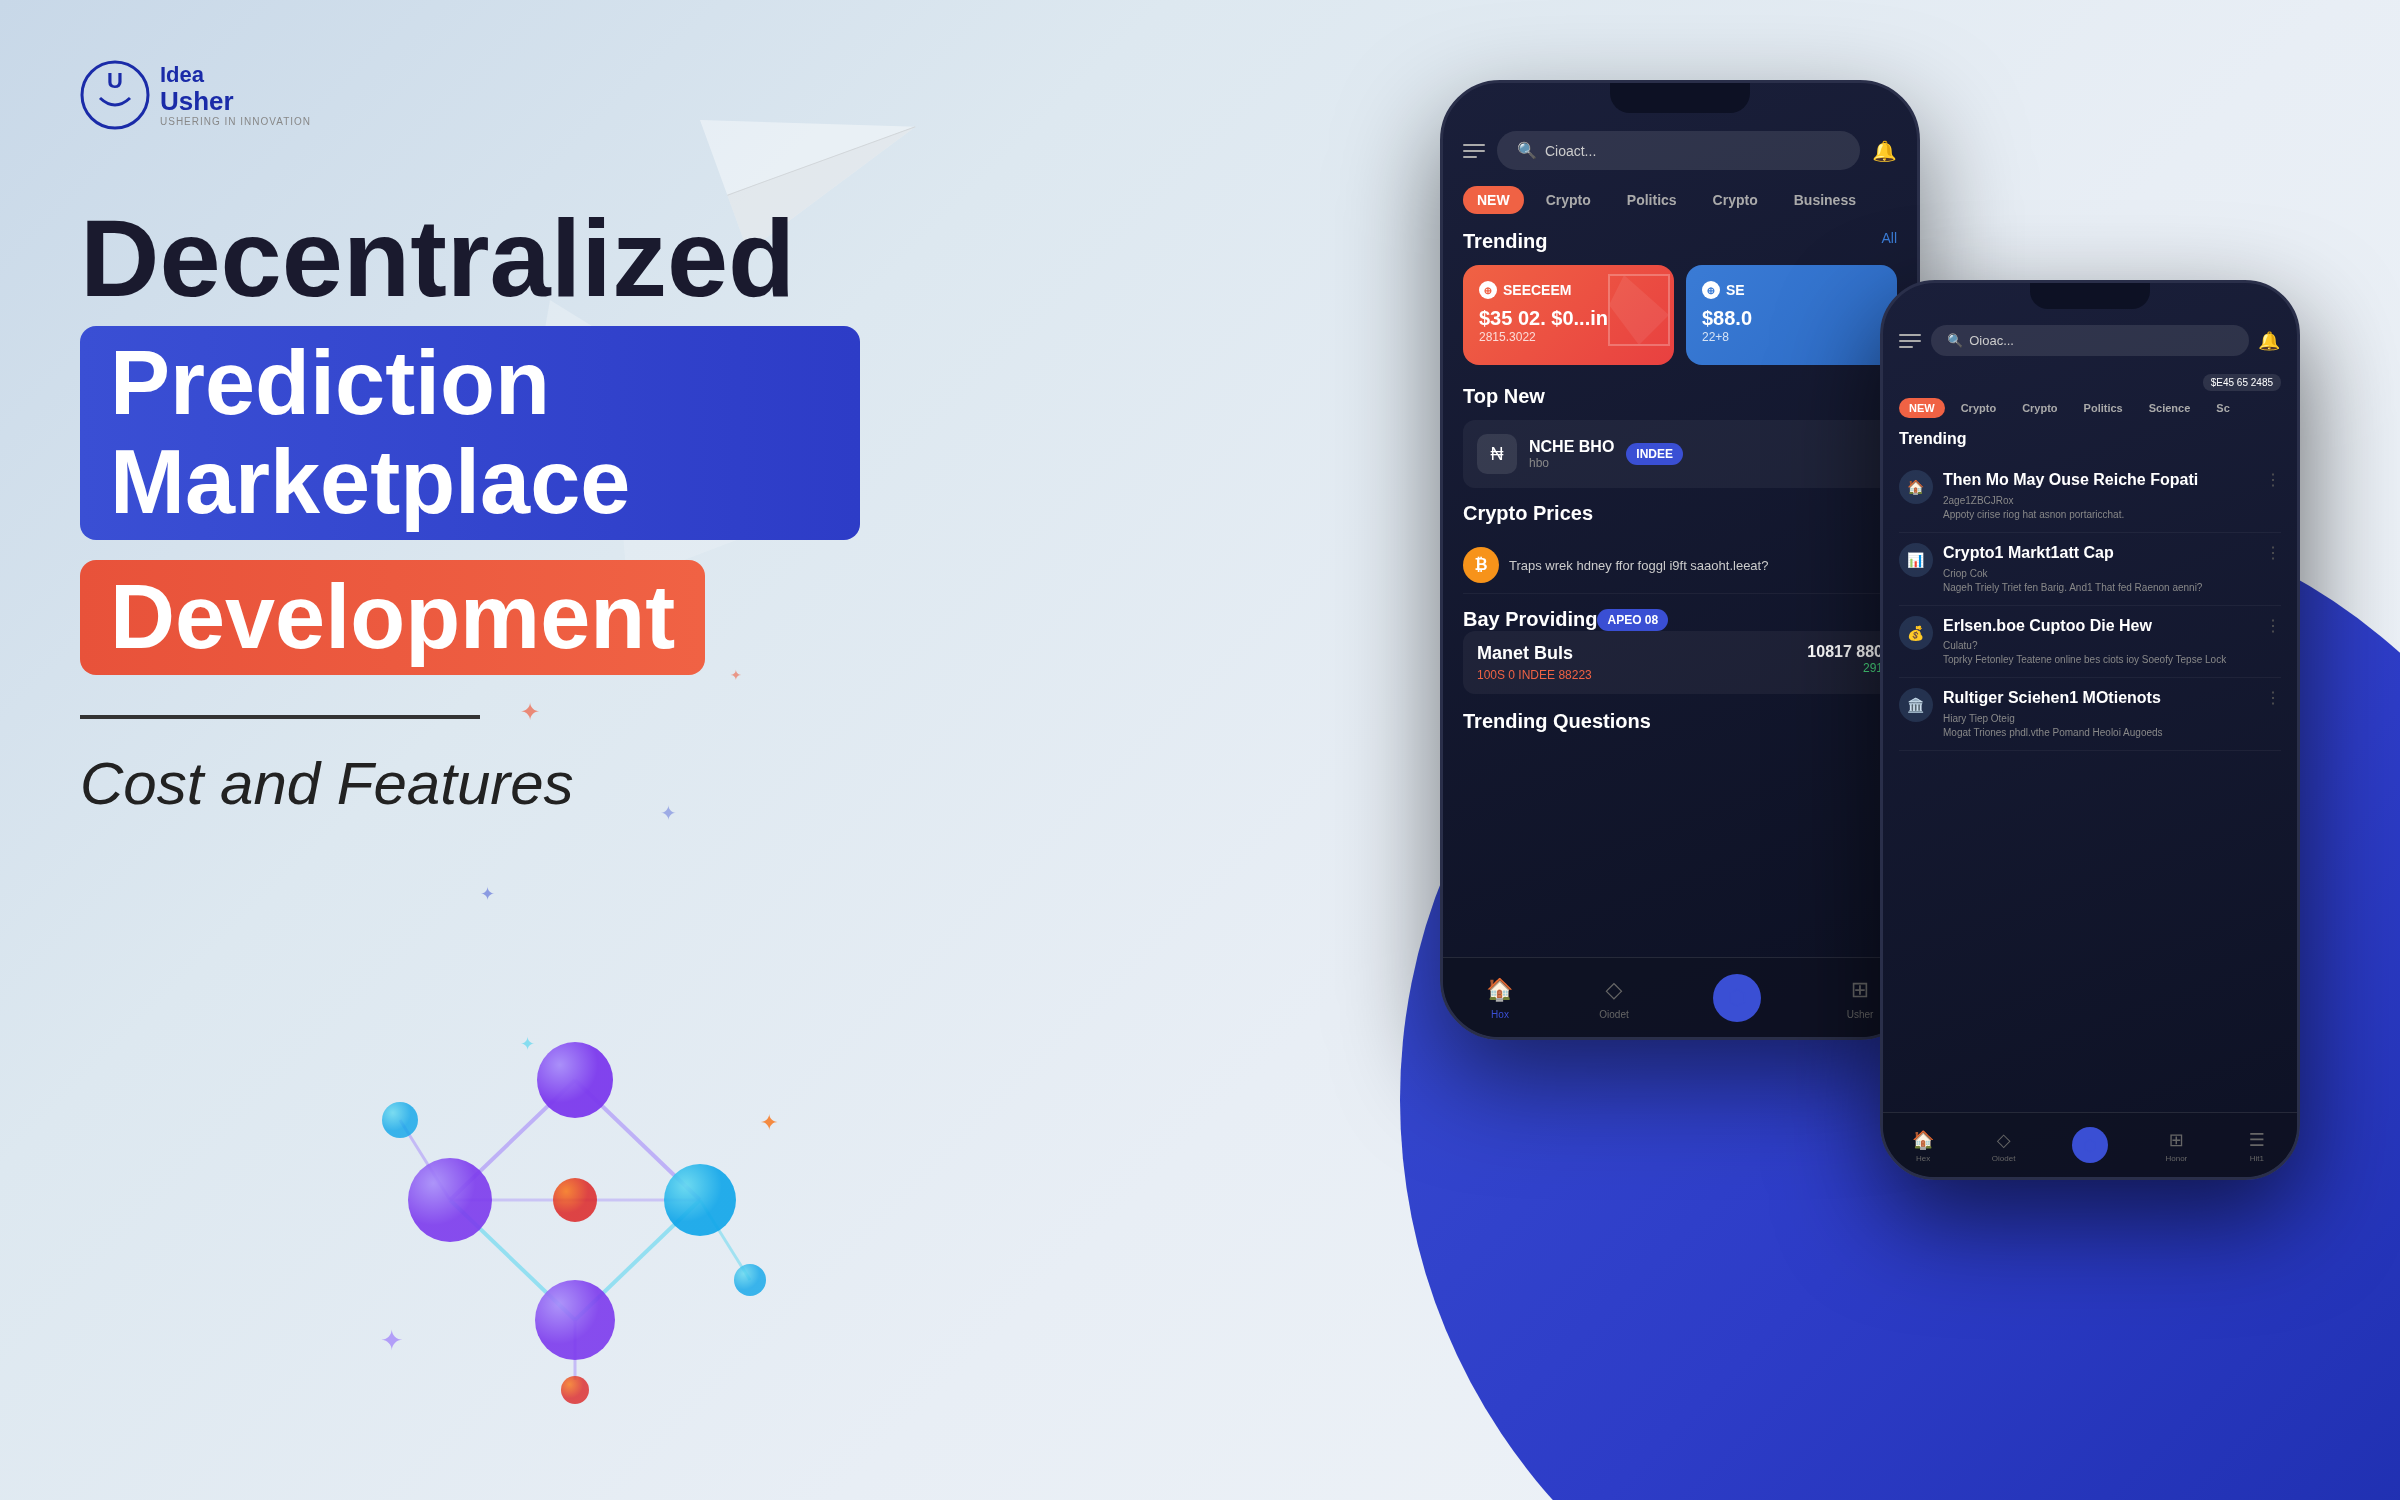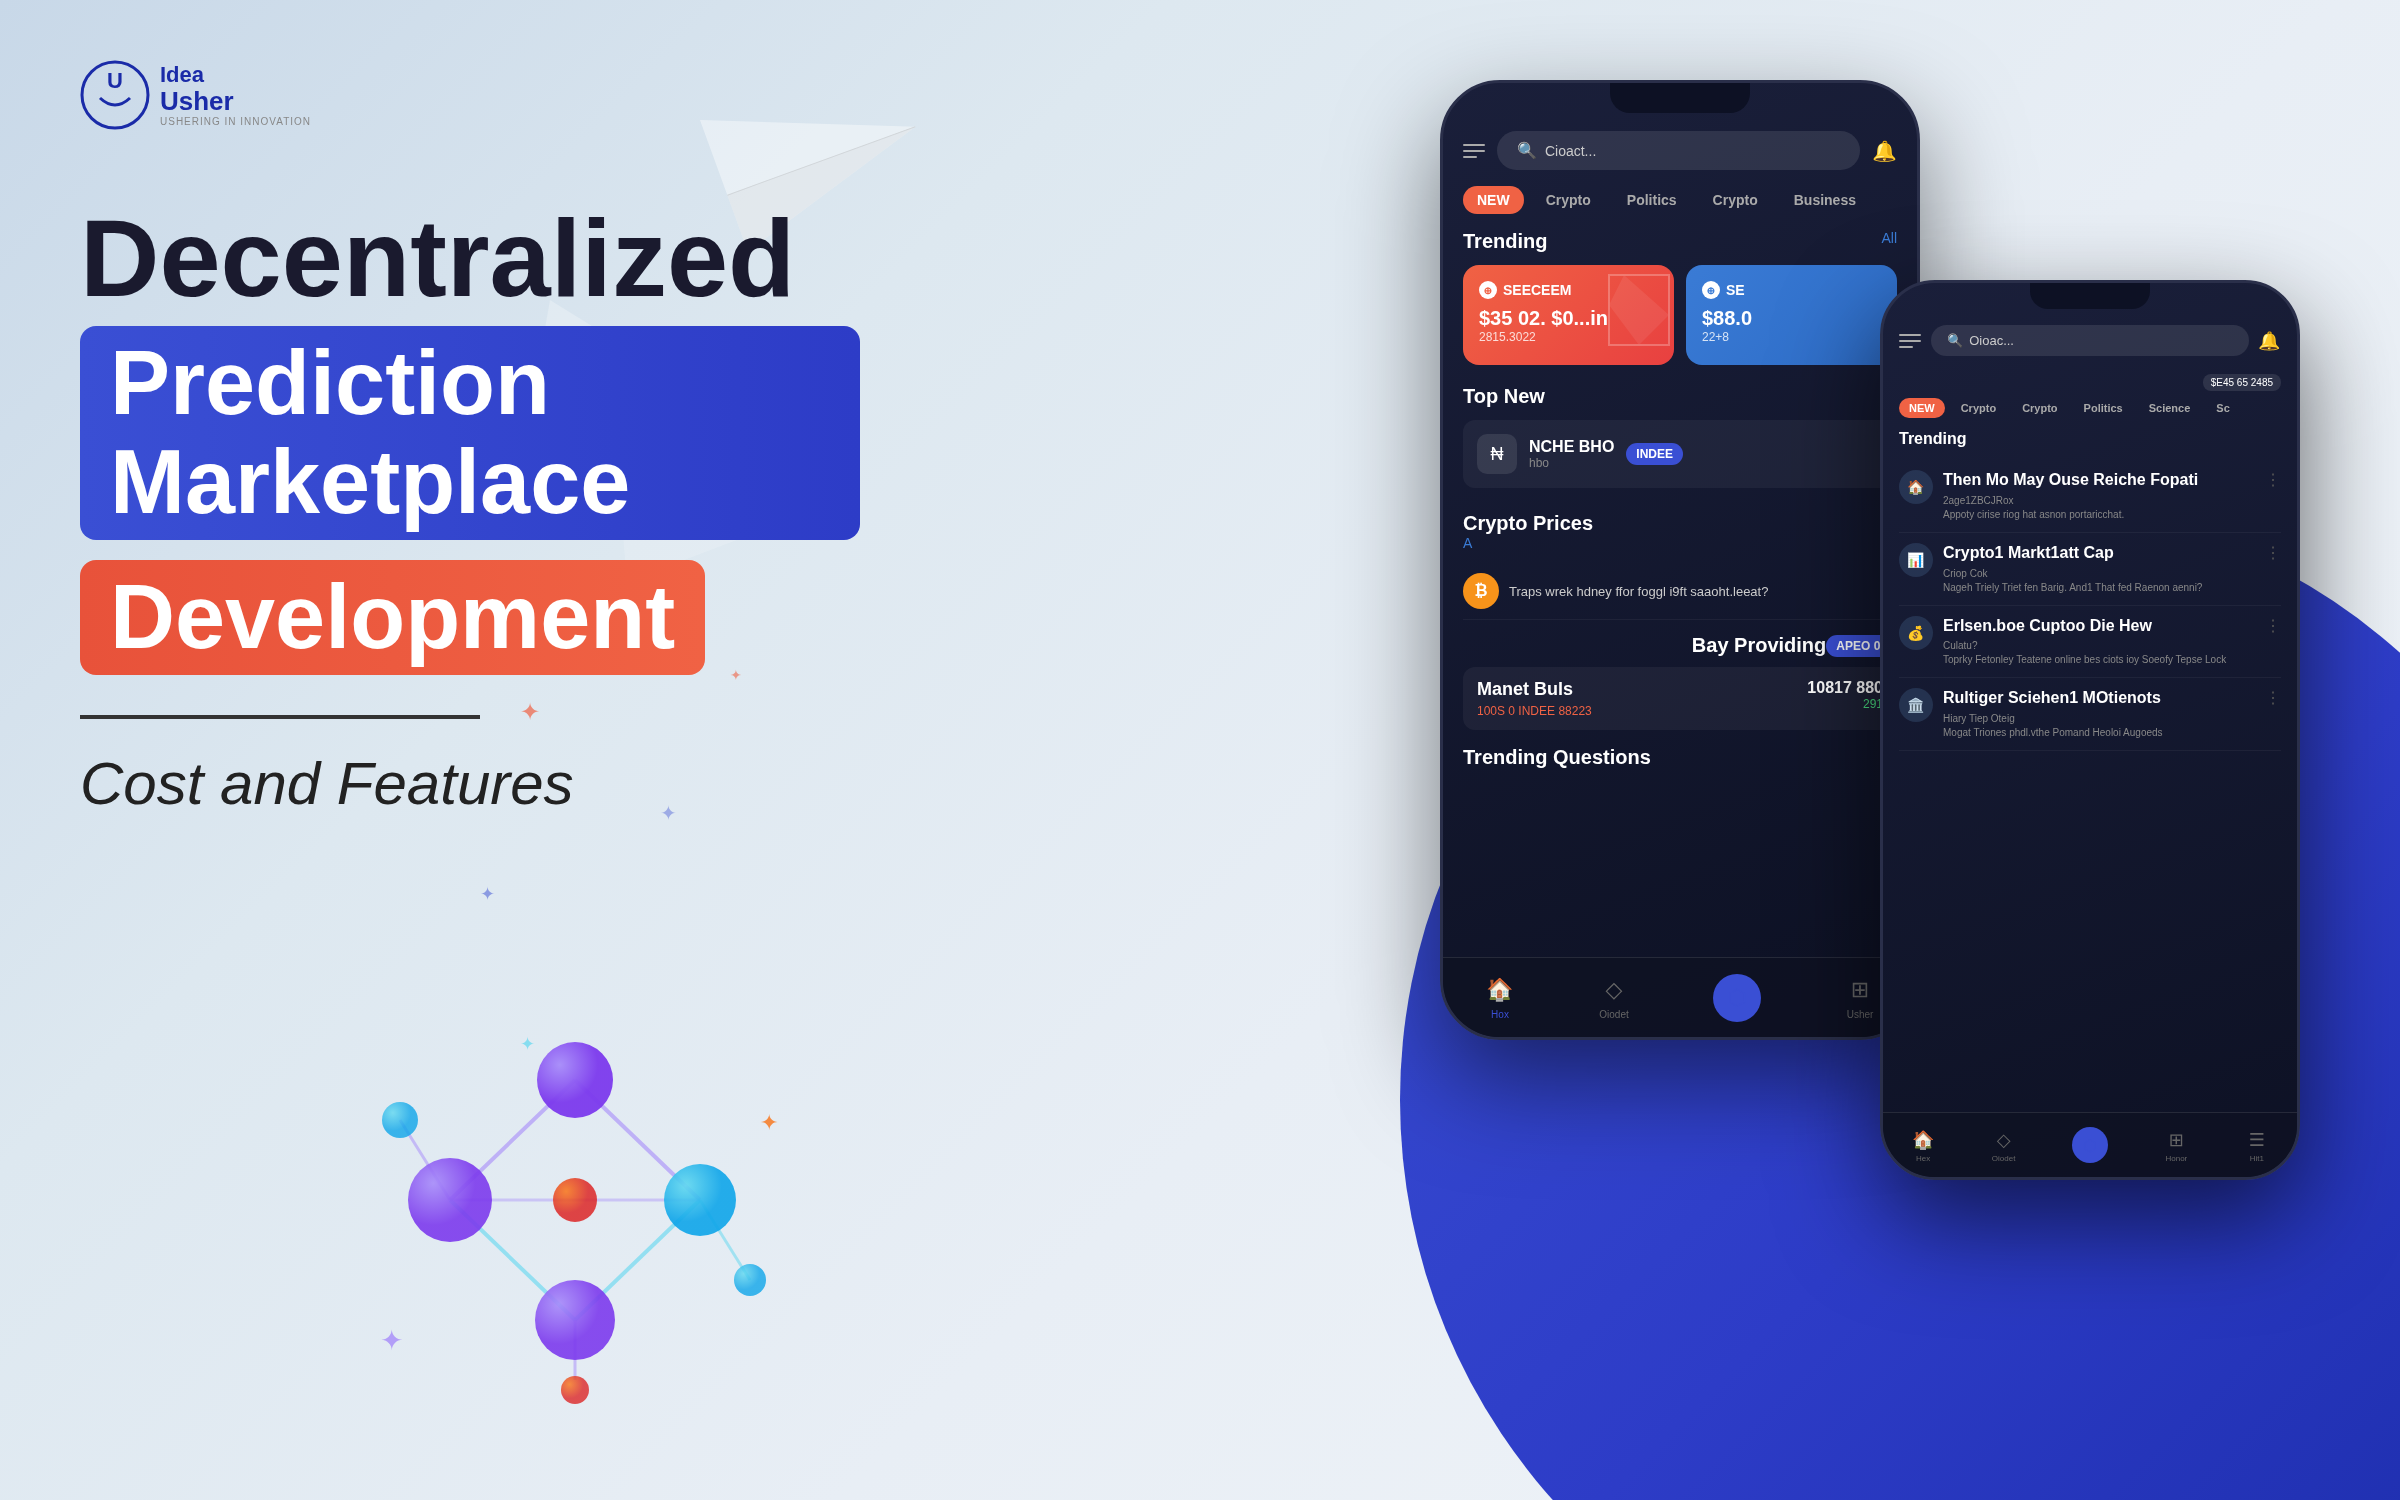--- a/index.html
+++ b/index.html
@@ -407,23 +407,22 @@
       color: white;
     }
 
     
     .bay-section {
       margin-top: 14px;
     }
 
     .bay-header {
       display: flex;
-      justify-content: flex-end;
-      align-items: center;
-      margin-bottom: 10px;
+      justify-content: flex-start;
+      align-items: center;
     }
 
     .bay-badge {
       background: #3a4fd4;
       color: white;
       font-size: 12px;
       padding: 4px 10px;
       border-radius: 20px;
       font-weight: 600;
     }
@@ -769,21 +768,21 @@
       </div>
       <div class="top-new-item">
         <div class="top-new-icon">₦</div>
         <div>
           <div style="font-size:16px;font-weight:700;color:white;">NCHE BHO</div>
           <div style="font-size:12px;color:#888;">hbo</div>
         </div>
         <div class="top-new-badge">INDEE</div>
       </div>
 
-      <div class="section-header" style="margin-top:24px;flex-direction:column;">
+      <div class="section-header" style="margin-top:14px;">
         <span class="section-title">Crypto Prices</span>
         <span class="section-link">A</span>
       </div>
       <div class="crypto-price-item">
         <div class="crypto-icon-circle">₿</div>
         <div style="font-size:13px;color:#ccc;flex:1;">Traps wrek hdney ffor foggl i9ft saaoht.leeat?</div>
       </div>
 
       <div class="bay-section">
         <div class="bay-header">

